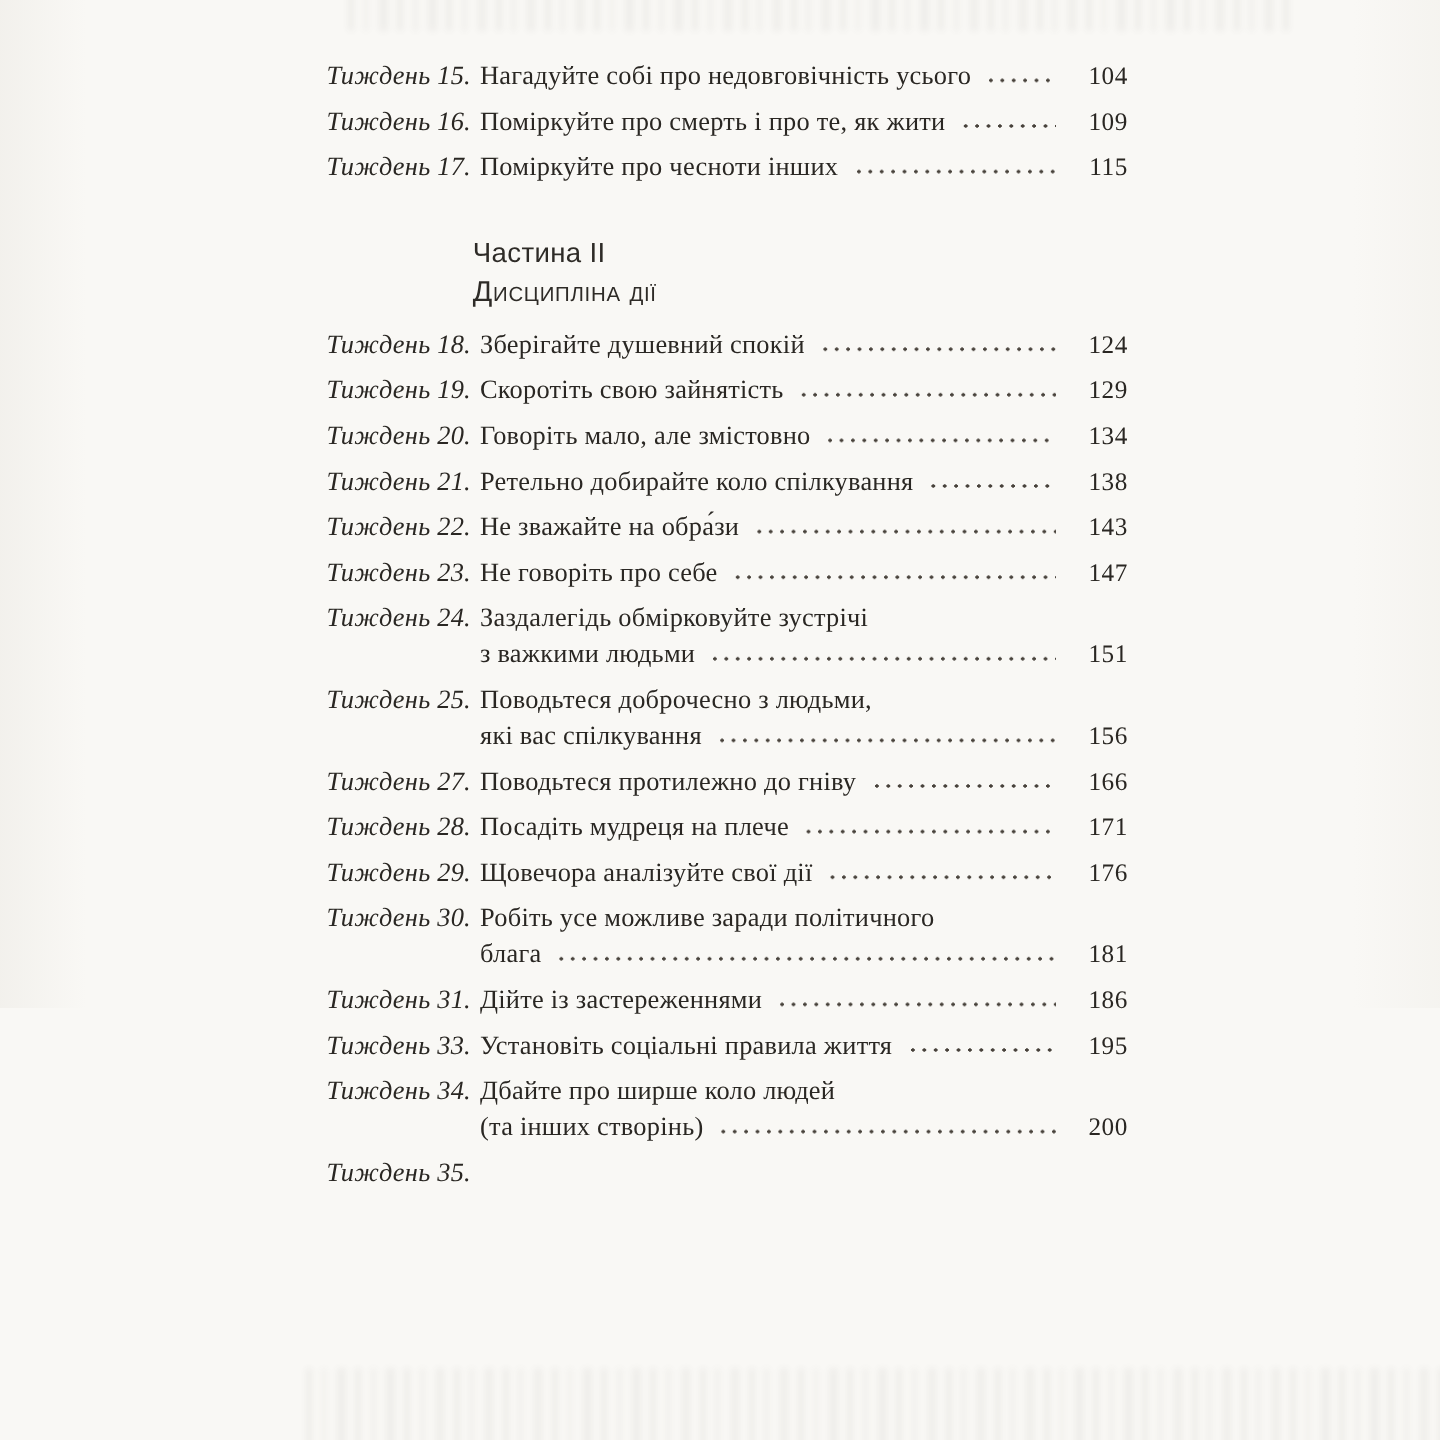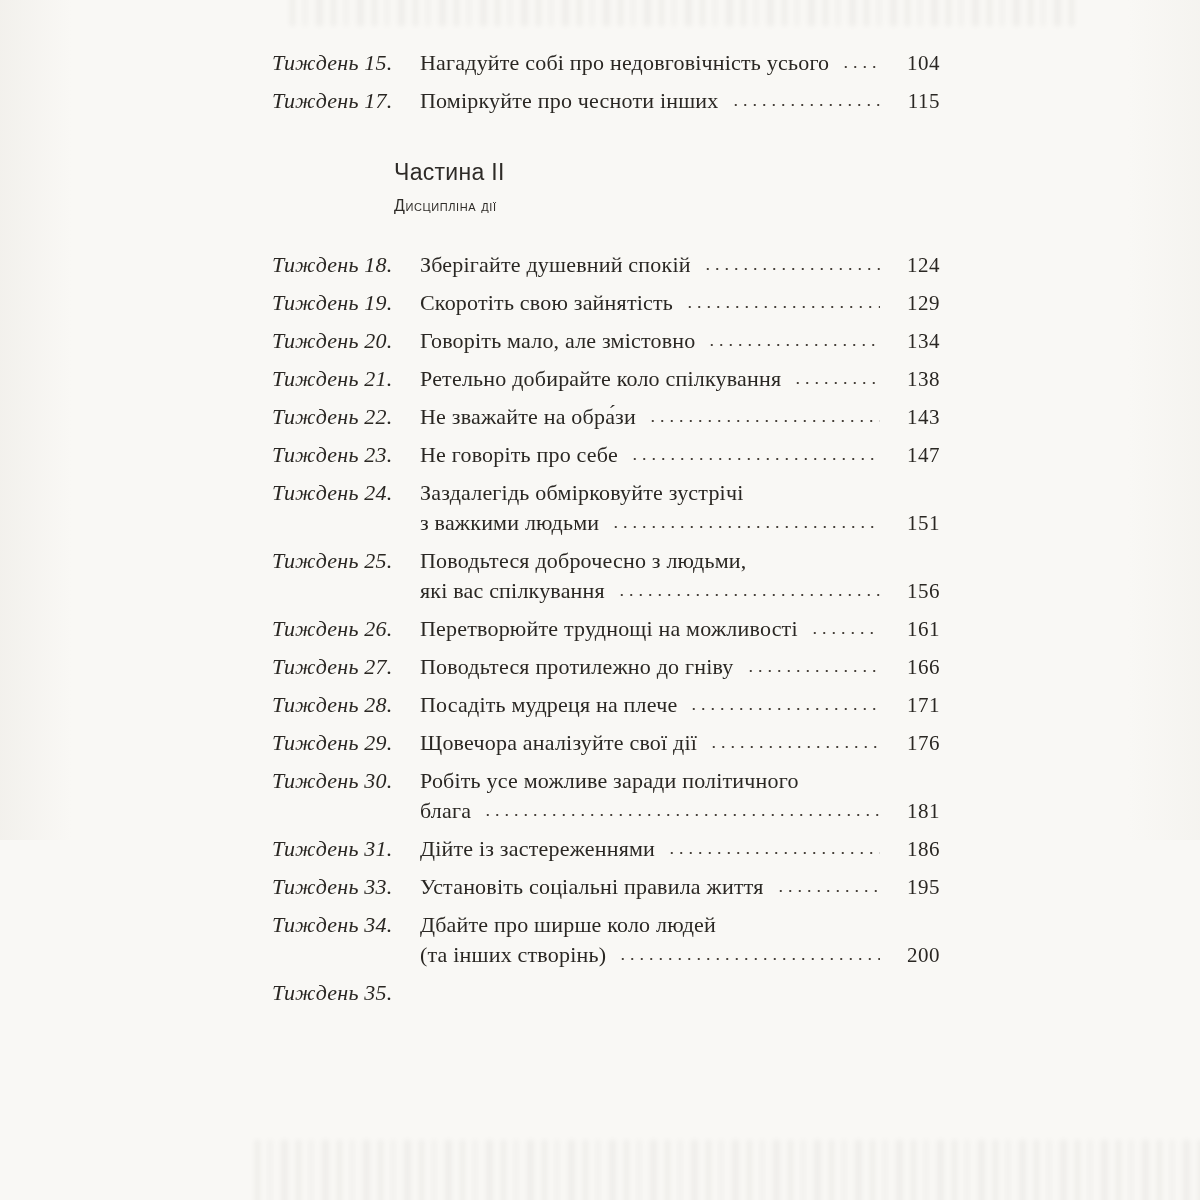--- a/index.html
+++ b/index.html
@@ -48,70 +48,80 @@
     font-size: 22px;
     line-height: 30px;
   }
   .label {
     flex: 0 0 128px;
     font-style: italic;
     white-space: nowrap;
     letter-spacing: .2px;
   }
   .lines { flex: 1 1 auto; min-width: 0; }
-  .line  { display: flex; align-items: flex-end; margin-left: 20px; }
+  .line  { display: flex; align-items: flex-end; }
   .line .t { white-space: nowrap; letter-spacing: .2px; }
   .leader {
     flex: 1 1 auto;
     min-width: 24px;
     height: 30px;
     margin: 0 14px 0 12px;
     background-image: radial-gradient(circle, #47413a 1.25px, rgba(0,0,0,0) 1.5px);
     background-size: 9.5px 10px;
     background-repeat: repeat-x;
     background-position: left bottom 6px;
   }
   .pg {
     flex: 0 0 46px;
     text-align: right;
     font-size: 21px;
     letter-spacing: .5px;
   }
   .part {
-    margin: 40px 0 26px 122px;
+    margin: 40px 0 10px 122px;
     font-family: "Liberation Sans", sans-serif;
     color: #2e2b27;
   }
   .kicker {
     font-size: 23px;
     line-height: 32px;
     letter-spacing: .3px;
   }
   .part-title {
-    font-size: 16px;
+    font-size: 24px;
     line-height: 36px;
     font-variant: small-caps;
     letter-spacing: .6px;
   }
 </style>
 </head>
 <body>
 
 <div class="page">
   <div class="ghost ghost-top"></div>
 
   <div class="toc" id="toc-root">
 
   <div class="entry">
         <div class="label">Тиждень 15.</div>
         <div class="lines">
           <div class="line">
             <span class="t">Нагадуйте собі про недовговічність усього</span>
             <span class="leader"></span>
             <span class="pg">104</span>
+          </div>
+        </div>
+      </div>
+      <div class="entry">
+        <div class="label">Тиждень 16.</div>
+        <div class="lines">
+          <div class="line">
+            <span class="t">Поміркуйте про смерть і про те, як жити</span>
+            <span class="leader"></span>
+            <span class="pg">109</span>
           </div>
         </div>
       </div>
       <div class="entry">
         <div class="label">Тиждень 17.</div>
         <div class="lines">
           <div class="line">
             <span class="t">Поміркуйте про чесноти інших</span>
             <span class="leader"></span>
             <span class="pg">115</span>
@@ -202,30 +212,20 @@
             <span class="t">Поводьтеся доброчесно з людьми,</span>
           </div>
           <div class="line">
             <span class="t">які вас спілкування</span>
             <span class="leader"></span>
             <span class="pg">156</span>
           </div>
         </div>
       </div>
       <div class="entry">
-        <div class="label">Тиждень 26.</div>
-        <div class="lines">
-          <div class="line">
-            <span class="t">Перетворюйте труднощі на можливості</span>
-            <span class="leader"></span>
-            <span class="pg">161</span>
-          </div>
-        </div>
-      </div>
-      <div class="entry">
         <div class="label">Тиждень 27.</div>
         <div class="lines">
           <div class="line">
             <span class="t">Поводьтеся протилежно до гніву</span>
             <span class="leader"></span>
             <span class="pg">166</span>
           </div>
         </div>
       </div>
       <div class="entry">

